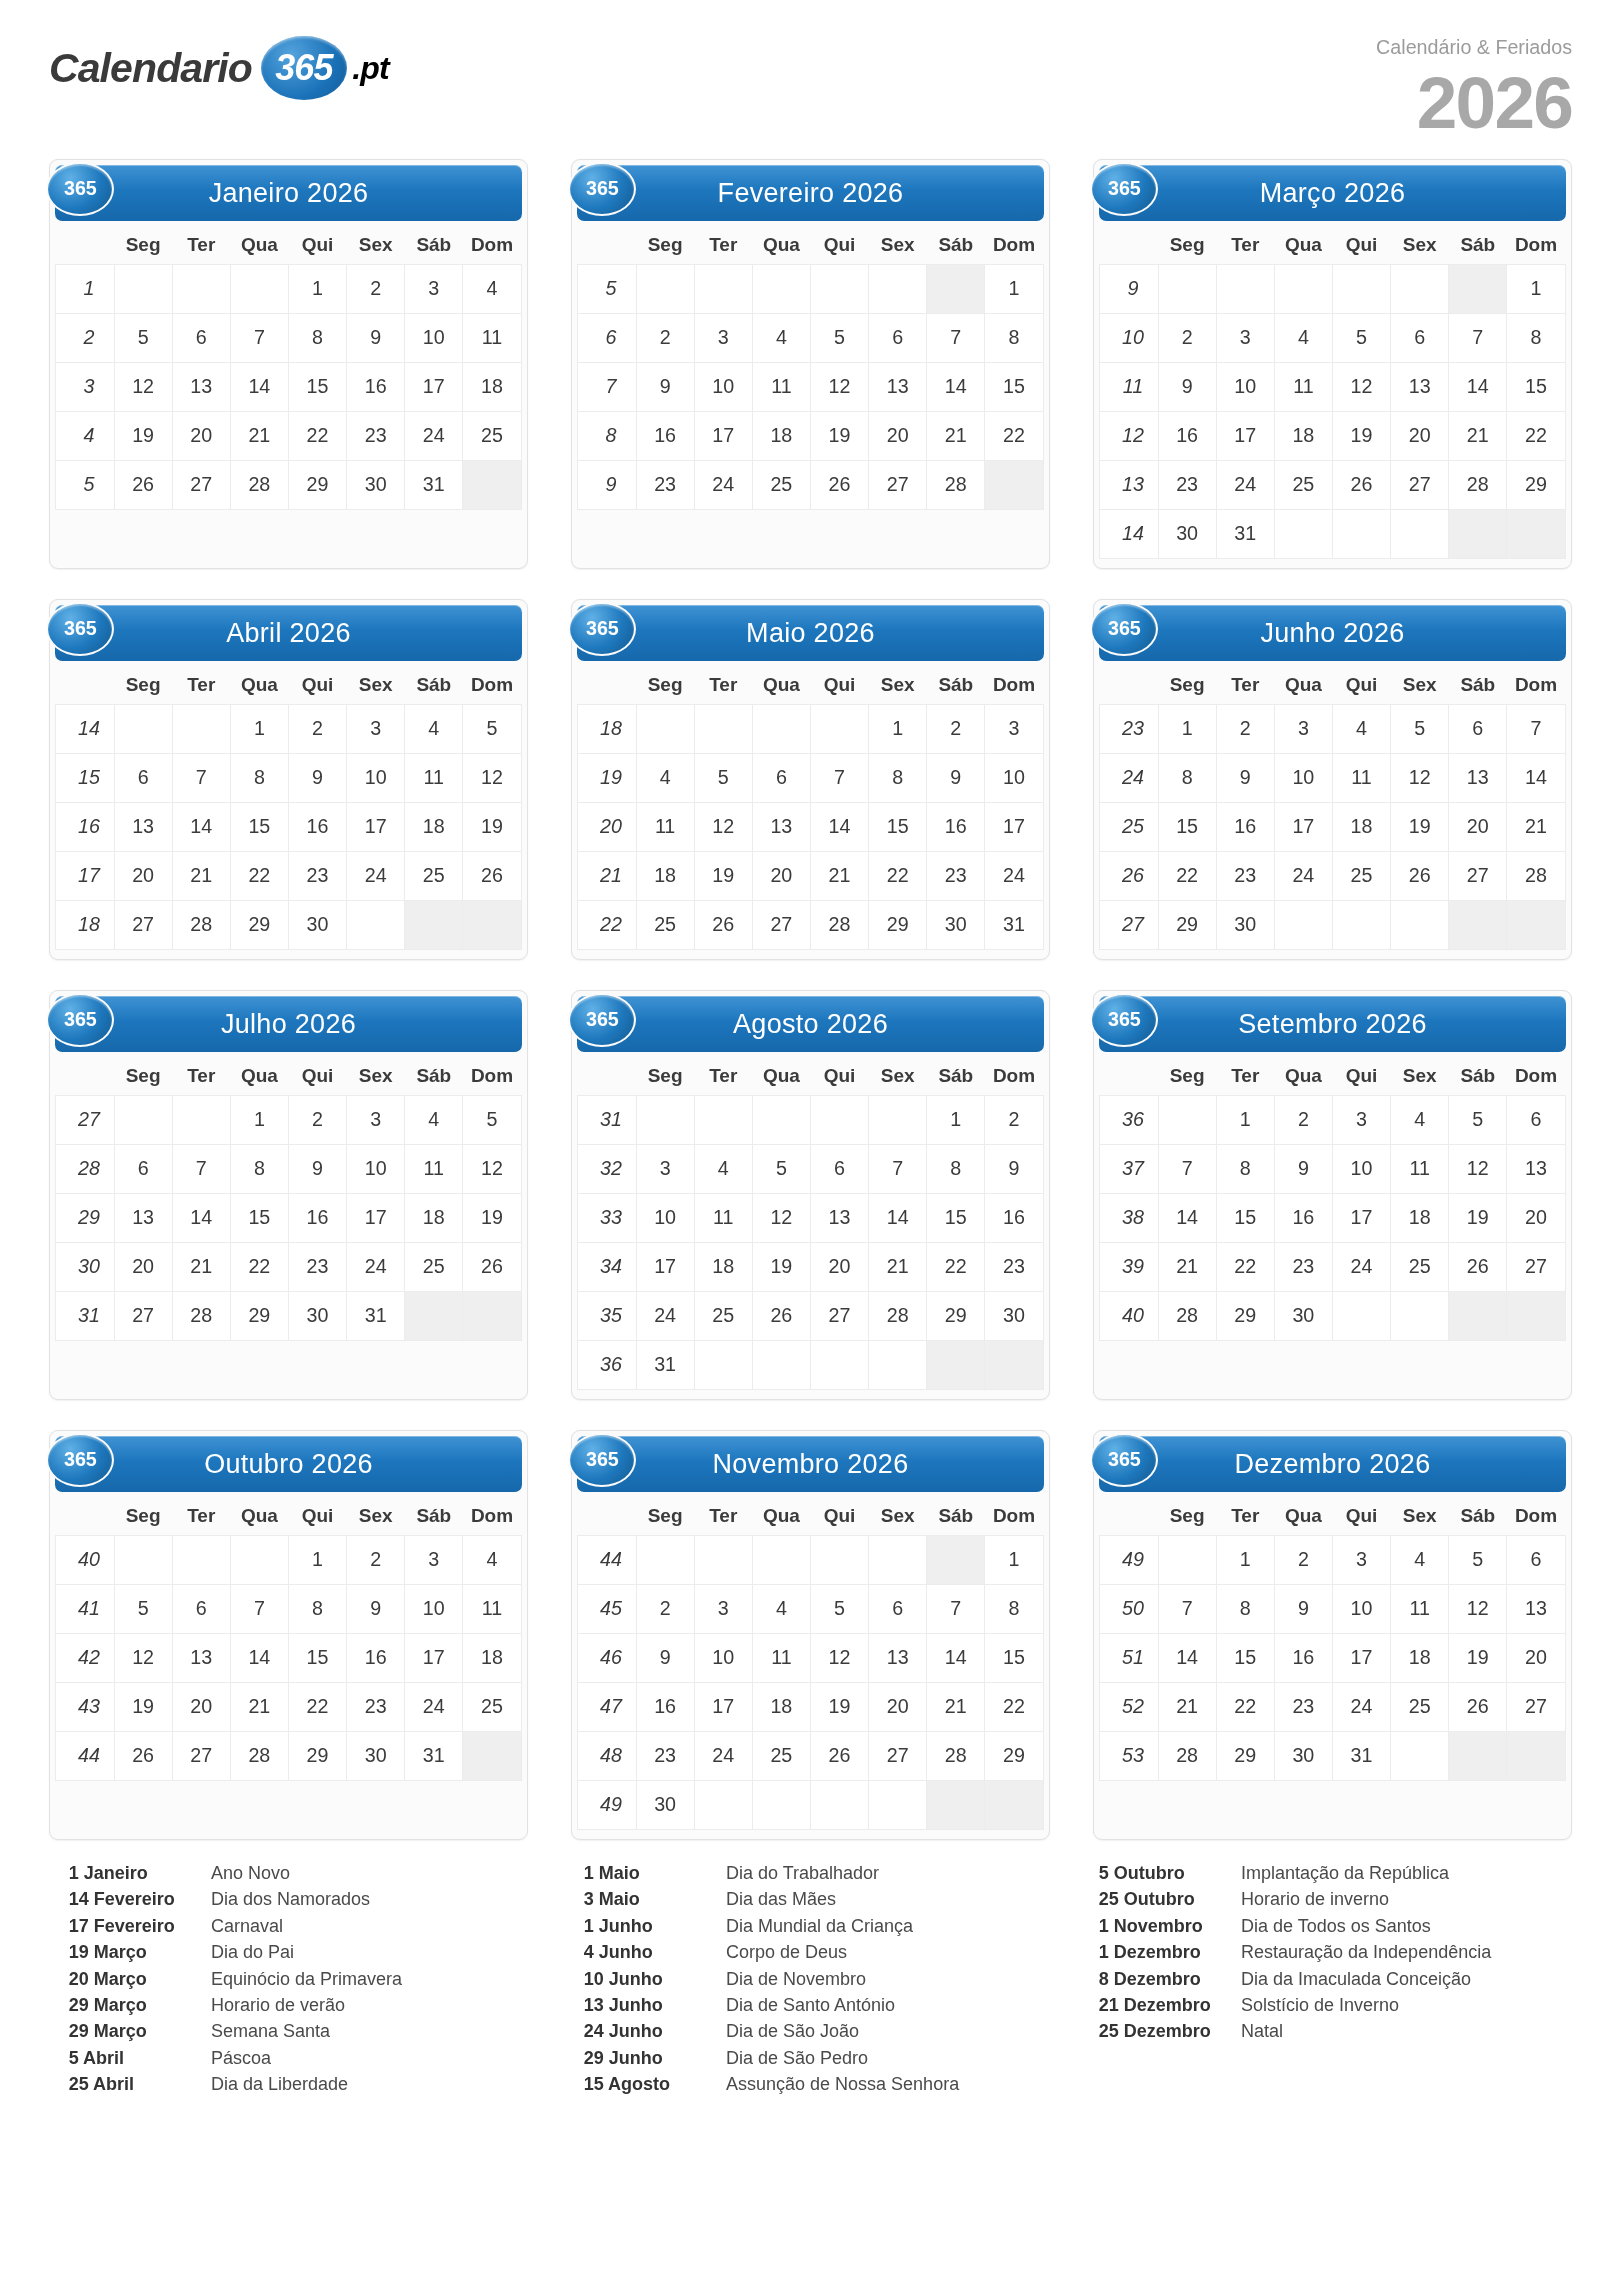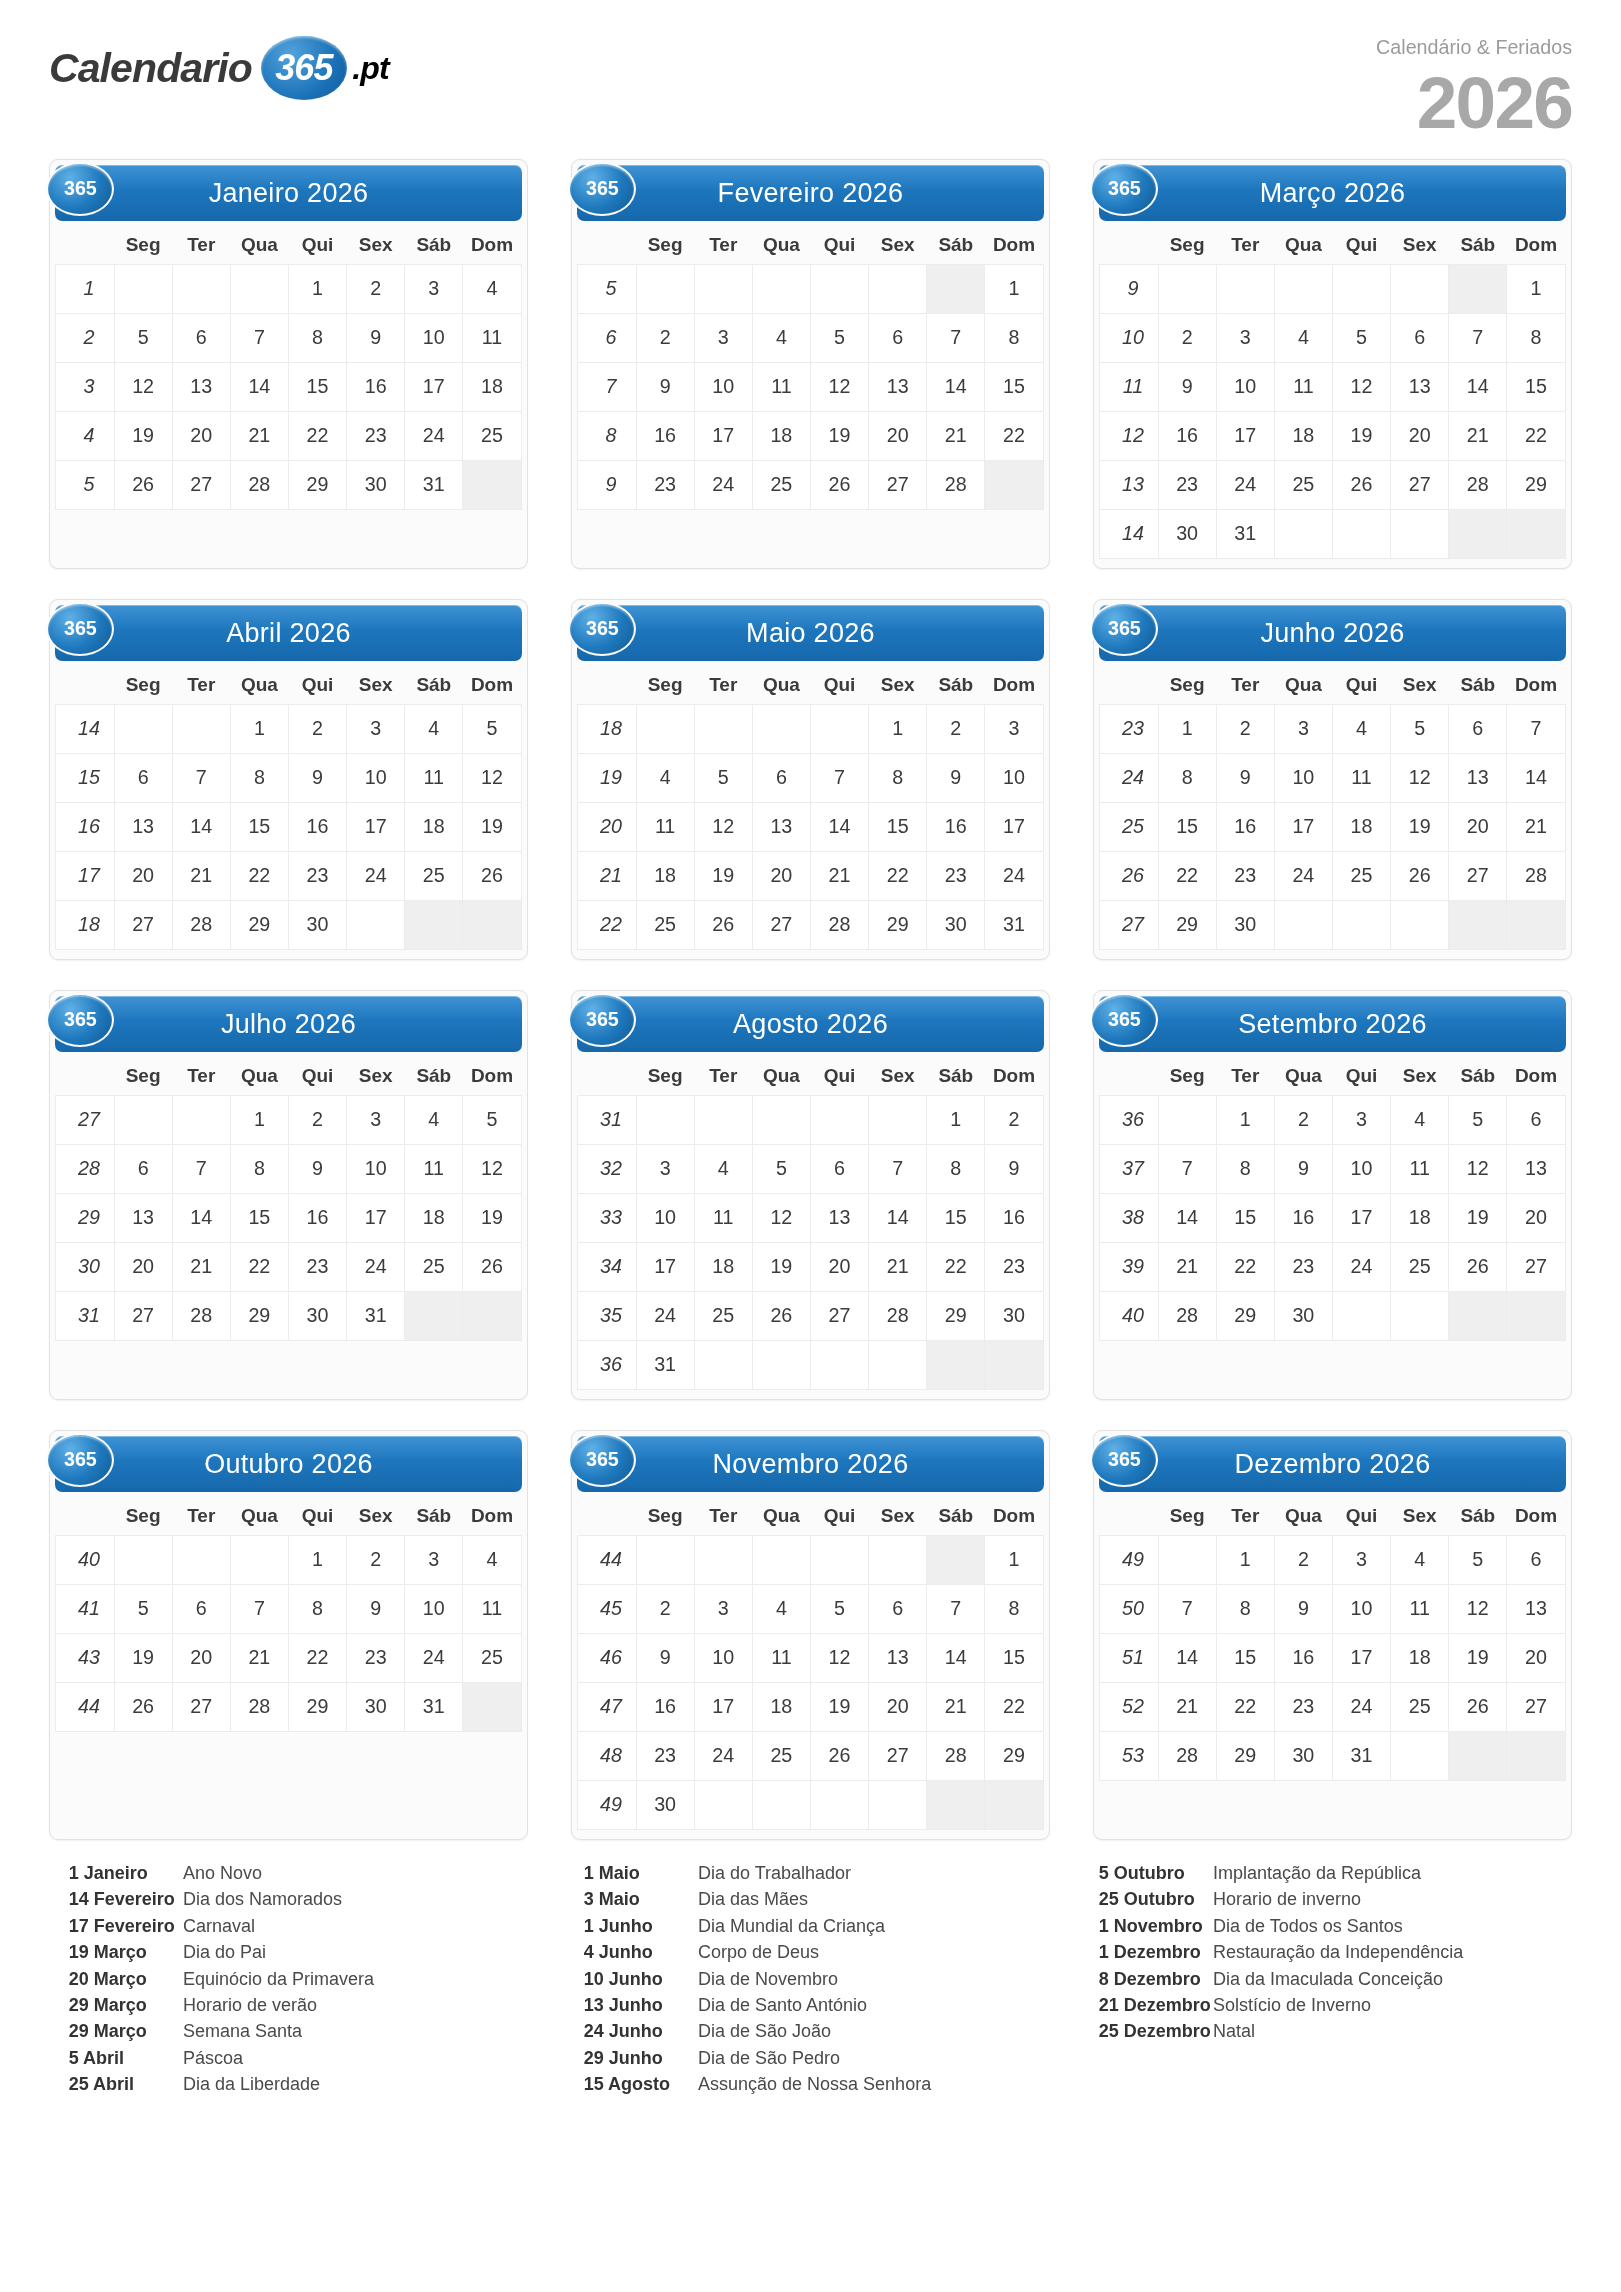--- a/index.html
+++ b/index.html
@@ -70,21 +70,21 @@
   td.we{background:#efefef;}
   td.hl{background:#d9eaf8;}
   td.empty{background:#ffffff;}
   td.empty.we{background:#efefef;}
 
   
   .holidays{display:grid;grid-template-columns:repeat(3,1fr);column-gap:22px;margin-top:23px;}
   .hol-col{font-size:0;}
   .hol-row{display:flex;align-items:baseline;margin-bottom:5.4px;}
   .hol-date{width:134px;font-size:18px;font-weight:bold;color:#333;text-align:left;padding-left:19.7px;box-sizing:border-box;}
-  .hol-name{font-size:18px;color:#4a4a4a;}
+  .hol-name{font-size:18px;color:#4a4a4a;margin-left:28px;}
 </style>
 </head>
 <body>
 
 <div class="page">
 
   <div class="header">
     <div class="logo">
       <span class="cal">Calendario</span>
       <span class="badge">365</span>
@@ -798,20 +798,30 @@
               <td class="wk">41</td>
               <td class="hl">5</td>
               <td class="">6</td>
               <td class="">7</td>
               <td class="">8</td>
               <td class="">9</td>
               <td class="we">10</td>
               <td class="we">11</td>
             </tr>
             <tr>
+              <td class="wk">42</td>
+              <td class="">12</td>
+              <td class="">13</td>
+              <td class="">14</td>
+              <td class="">15</td>
+              <td class="">16</td>
+              <td class="we">17</td>
+              <td class="we">18</td>
+            </tr>
+            <tr>
               <td class="wk">43</td>
               <td class="">19</td>
               <td class="">20</td>
               <td class="">21</td>
               <td class="">22</td>
               <td class="">23</td>
               <td class="we">24</td>
               <td class="hl">25</td>
             </tr>
             <tr>

